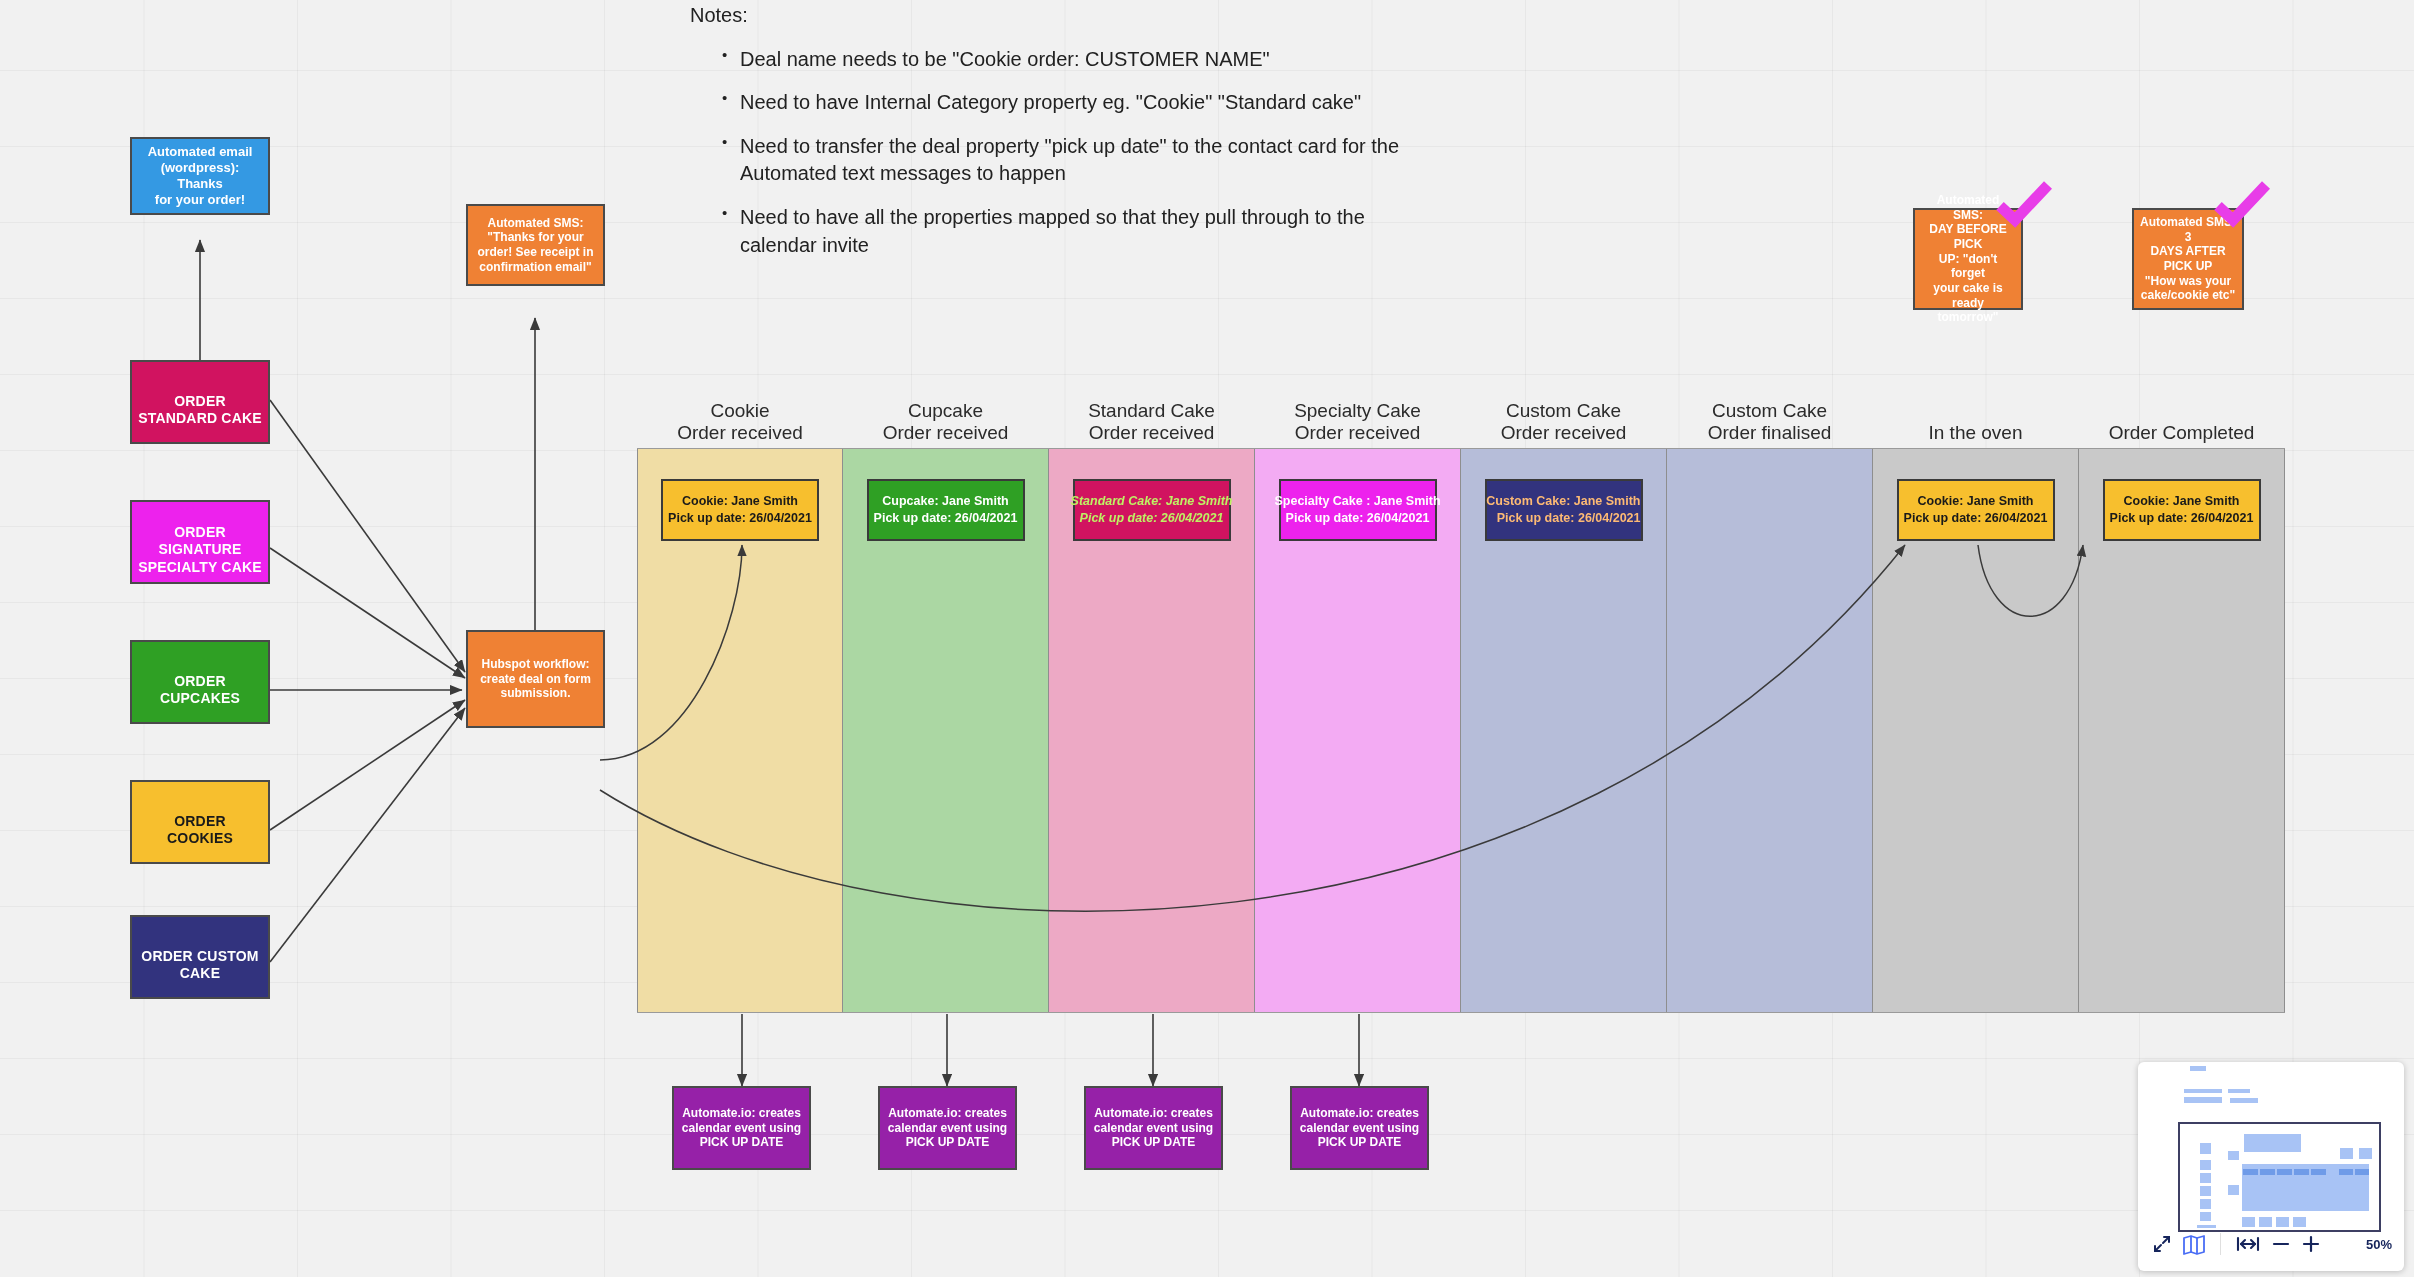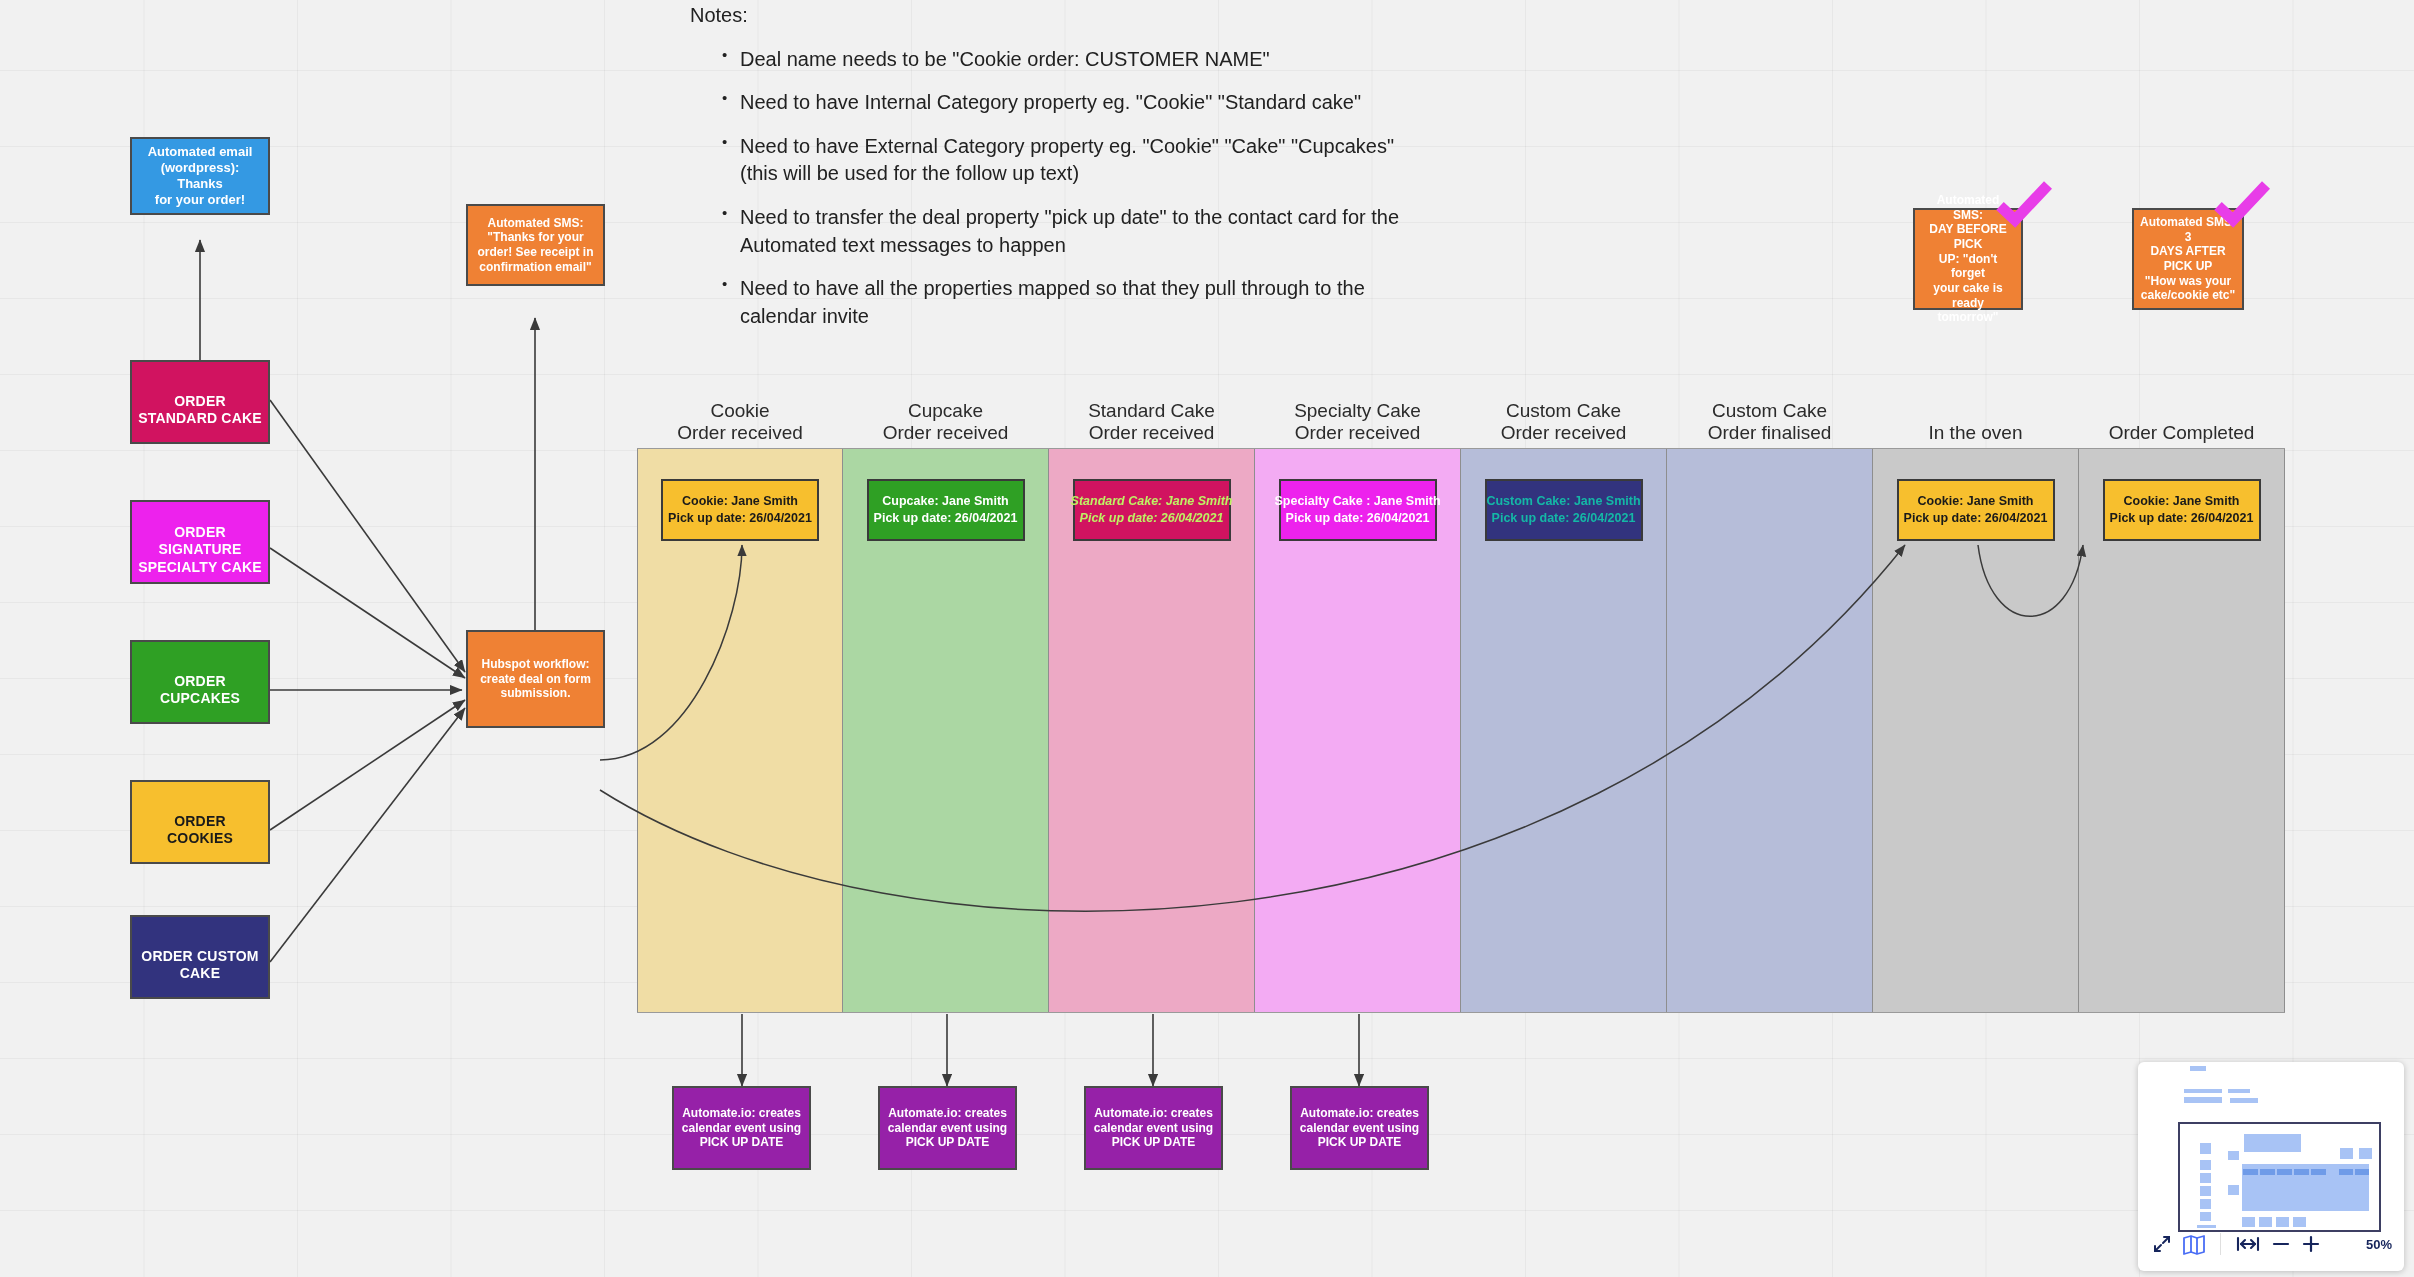--- a/index.html
+++ b/index.html
@@ -141,21 +141,20 @@
 </head>
 <body>
 
 <div id="canvas">
 
   <div id="notes">
     <div class="ntitle">Notes:</div>
     <ul>
       <li>Deal name needs to be "Cookie order: CUSTOMER NAME"</li>
       <li>Need to have Internal Category property eg. "Cookie" "Standard cake"</li>
-      <li>Need to have External Category property eg. "Cookie" "Cake" "Cupcakes" (this will be used for the follow up text)</li>
       <li>Need to transfer the deal property "pick up date" to the contact card for the Automated text messages to happen</li>
       <li>Need to have all the properties mapped so that they pull through to the calendar invite</li>
     </ul>
   </div>
 
   <svg id="edges" viewBox="0 0 2414 1277">
     <defs>
       <marker id="arrow" markerWidth="9" markerHeight="9" refX="7.6" refY="3.2" orient="auto">
         <path d="M0,0 L8,3.2 L0,6.4 z" fill="#3a3a3a"></path>
       </marker>
@@ -290,21 +289,21 @@
 Order received</div>
       <div class="lane-card" style="background:#ed22ed; color:#ffffff;">
         <span class="l1">Specialty Cake : Jane Smith</span>
         <span class="l2">Pick up date: 26/04/2021</span>
       </div>
     </div>
 
     <div class="lane" style="width:206px; background:#b6bdd9;">
       <div class="lane-head">Custom Cake
 Order received</div>
-      <div class="lane-card" style="background:#32337e; color:#14b8a6;">
+      <div class="lane-card" style="background:#32337e; color:#fdba74;align-items:flex-end;">
         <span class="l1">Custom Cake: Jane Smith</span>
         <span class="l2">Pick up date: 26/04/2021</span>
       </div>
     </div>
 
     <div class="lane" style="width:206px; background:#b6bdd9;">
       <div class="lane-head">Custom Cake
 Order finalised</div>
     </div>
 

